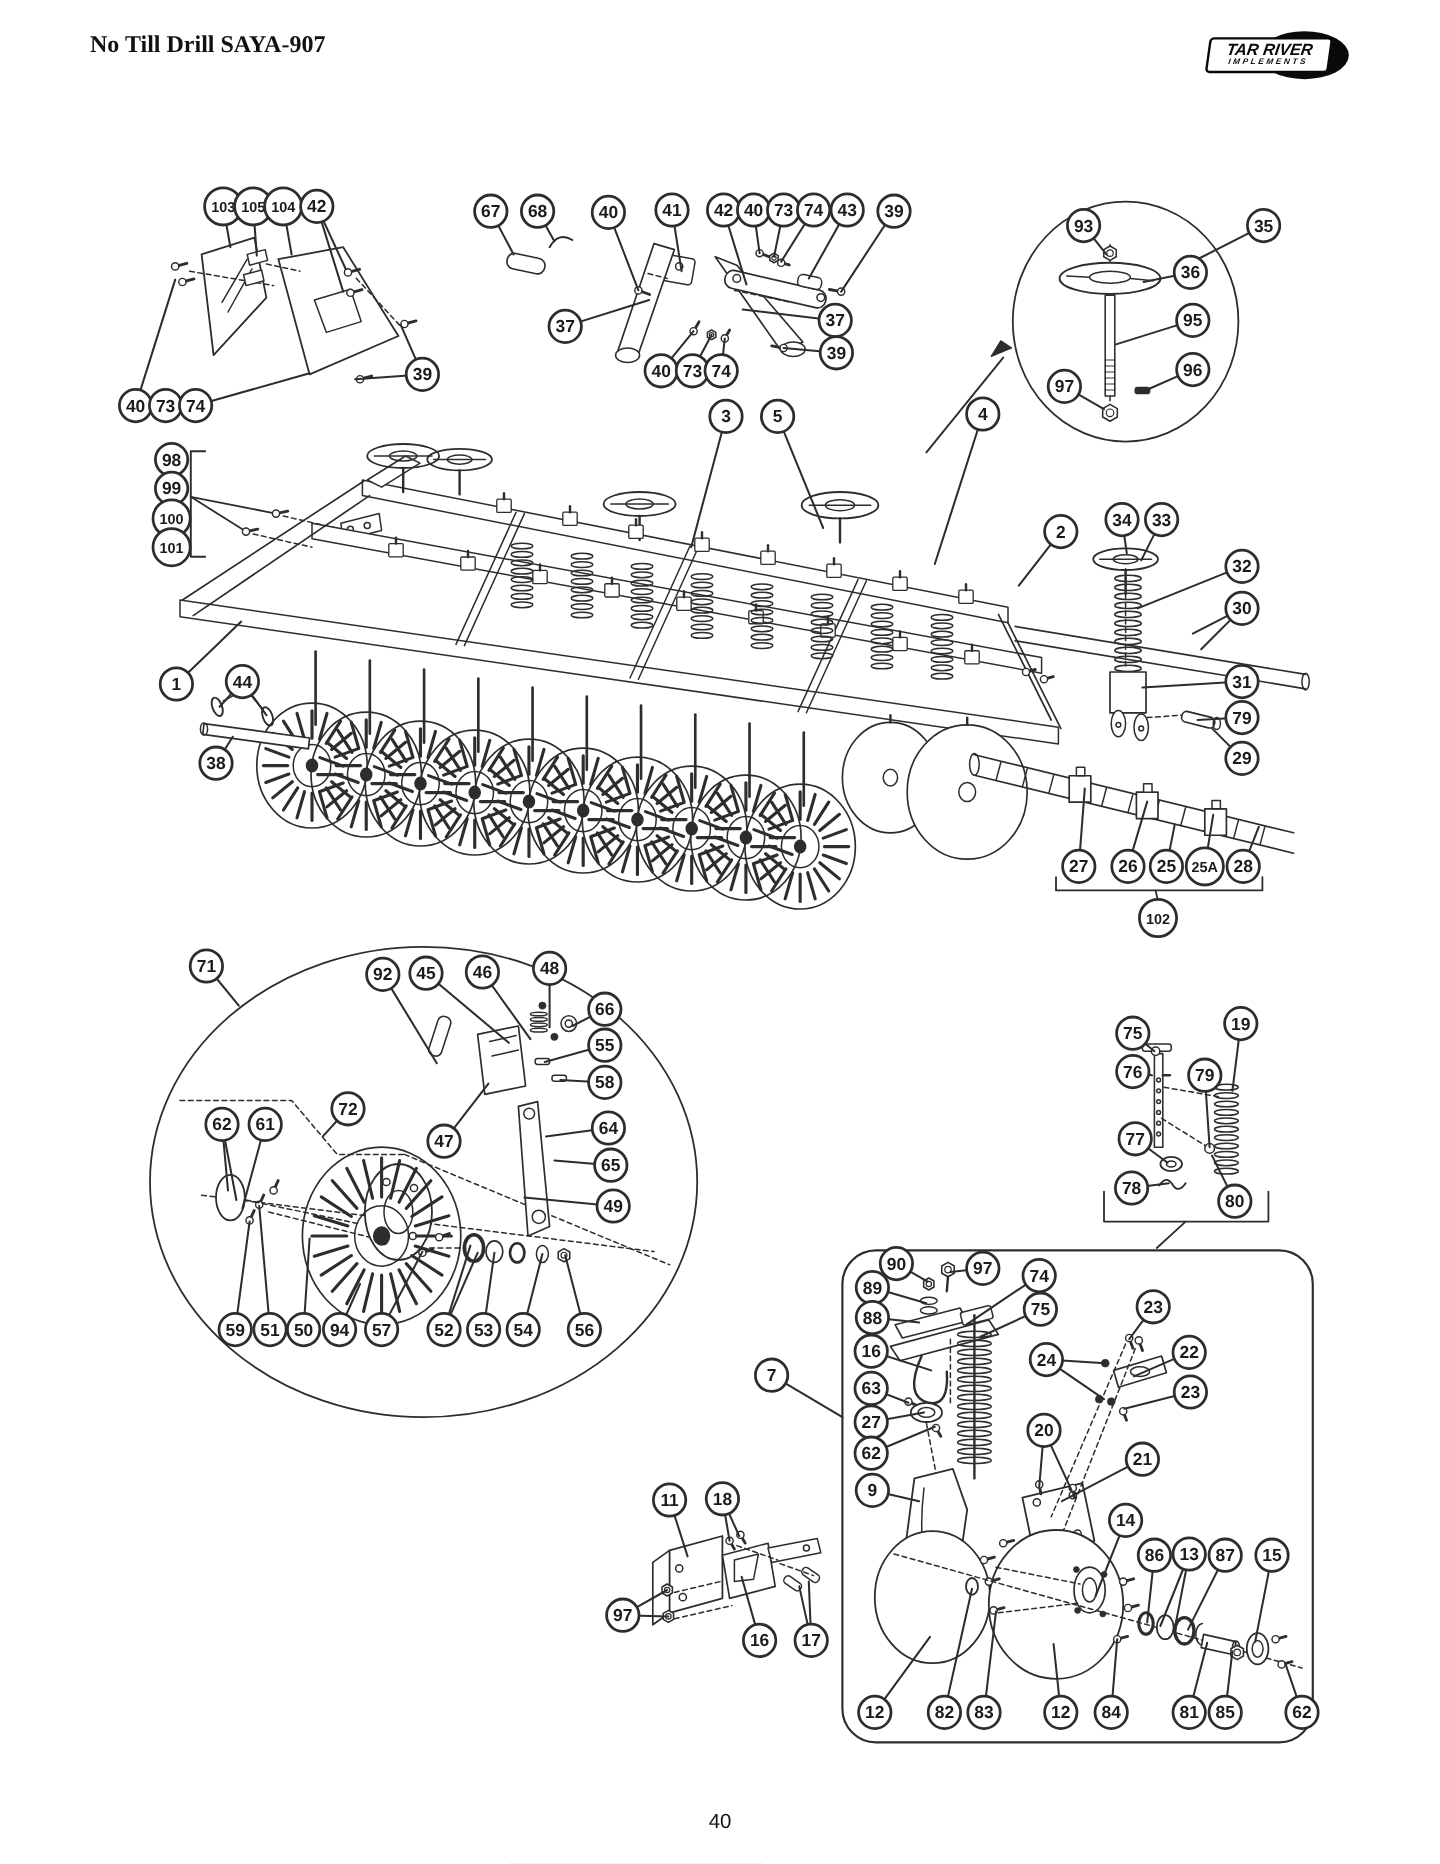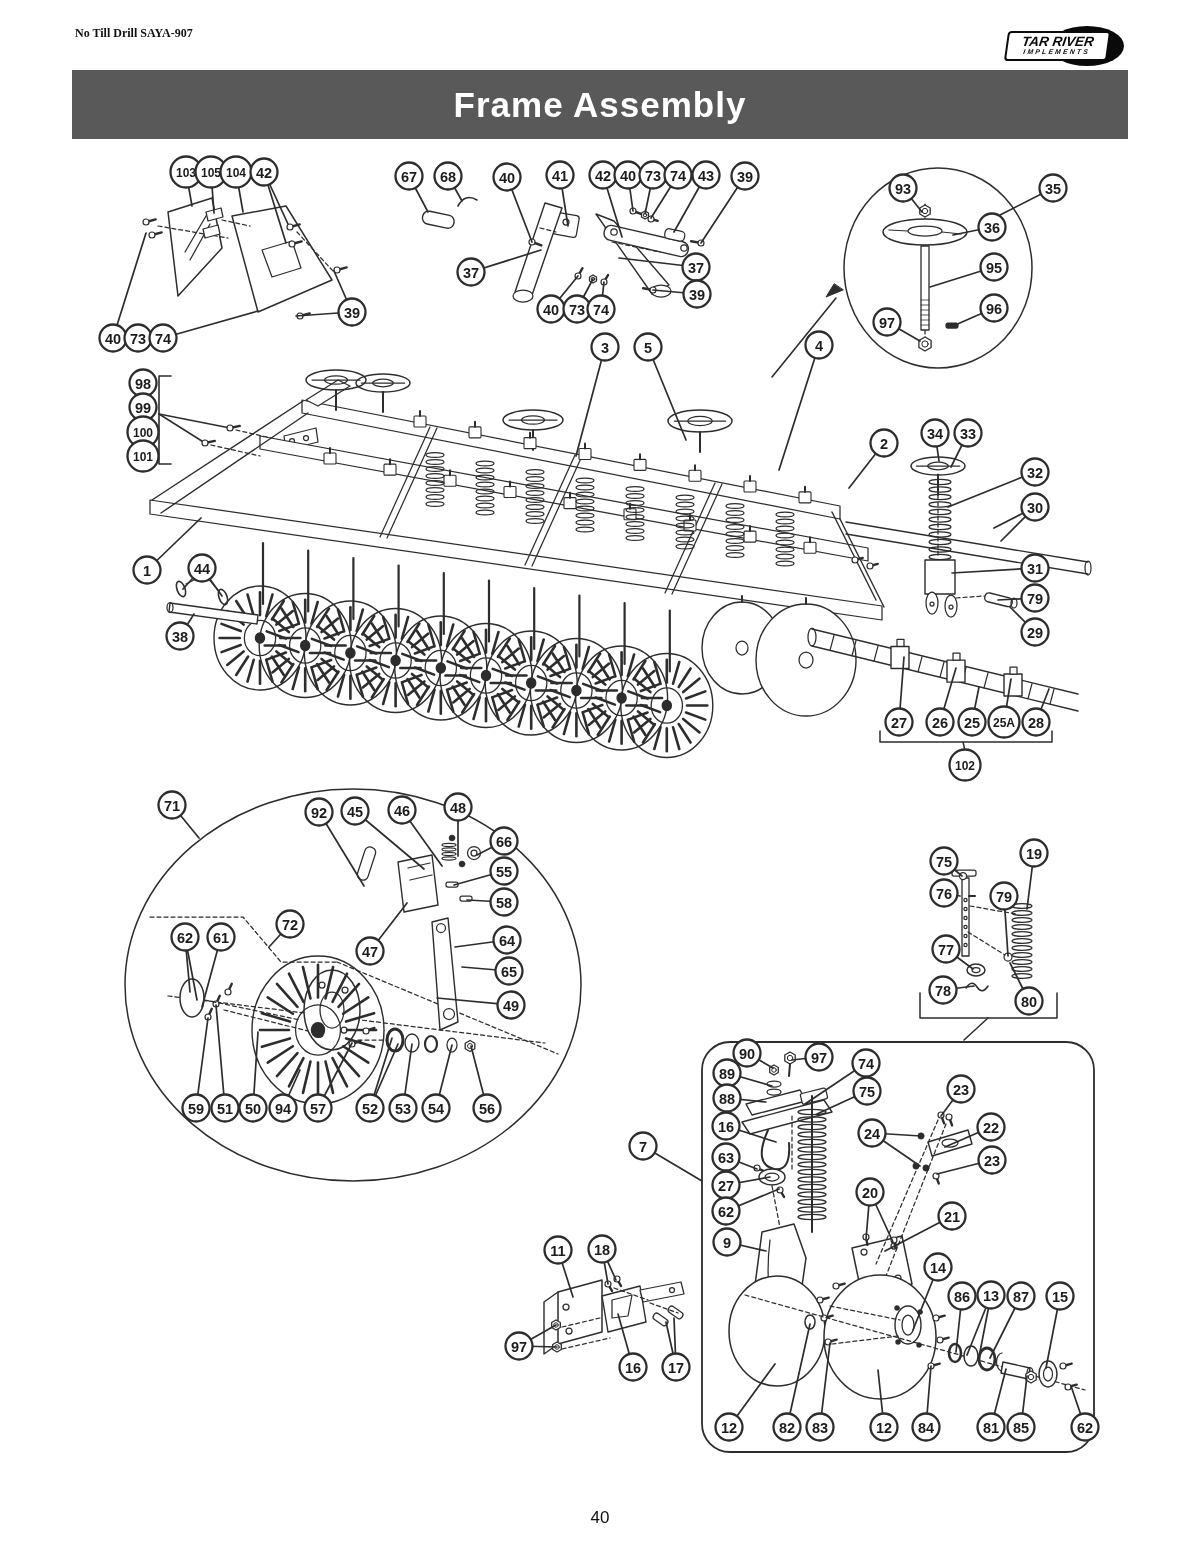--- a/index.html
+++ b/index.html
@@ -1,19 +1,19 @@
 <!DOCTYPE html>
 <html><head>
 <meta charset="utf-8">
 <style>
   html,body{margin:0;padding:0;background:#e8e8e8;}
   .page{position:relative;width:1200px;height:1553px;background:#ffffff;margin:0 auto;
         font-family:"Liberation Sans",sans-serif;overflow:hidden;}
   .hdr-left{position:absolute;left:75px;top:26px;font-family:"Liberation Serif",serif;
-        font-weight:bold;font-size:12px;color:#111;}
+        font-weight:bold;font-size:20px;color:#111;}
   .title-bar{position:absolute;left:72px;top:70px;width:1056px;height:69px;background:#595959;
         display:flex;align-items:center;justify-content:center;}
   .title-bar span{color:#fff;font-weight:bold;font-size:35px;letter-spacing:1px;}
   .logo{position:absolute;left:1006px;top:24px;width:120px;height:44px;}
   .logo .disk{position:absolute;right:2px;top:2px;width:74px;height:40px;background:#0a0a0a;border-radius:50%;}
   .logo .plate{position:absolute;left:0;top:7px;width:99px;height:26px;background:#fff;border:2.5px solid #0a0a0a;
         border-radius:4px;transform:skewX(-8deg);display:flex;flex-direction:column;align-items:center;justify-content:center;}
   .logo .l1{font-style:italic;font-weight:bold;font-size:13.5px;line-height:12px;color:#0a0a0a;white-space:nowrap;}
   .logo .l2{font-style:italic;font-weight:bold;font-size:6.8px;letter-spacing:2.2px;line-height:8px;color:#0a0a0a;white-space:nowrap;}
   .page-num{position:absolute;left:0;right:0;top:1508px;text-align:center;font-size:17px;color:#111;}
@@ -26,23 +26,20 @@
   <div class="hdr-left">No Till Drill SAYA-907</div>
 
   <div class="logo">
     <div class="disk"></div>
     <div class="plate">
       <span class="l1">TAR RIVER</span>
       <span class="l2">IMPLEMENTS</span>
     </div>
   </div>
 
-  <div class="title-bar">
-    <span>Frame Assembly</span>
-  </div>
 
   <svg id="diagram" width="1200" height="1553" viewBox="0 0 1200 1553">
     <g id="art-layer">
         <path d="M168,212 L212,198 L222,248 L178,296 Z" stroke="#2d2d2d" stroke-width="1.5" fill="#fff" stroke-linecap="round" stroke-linejoin="round"></path>
         <line x1="185" y1="252" x2="206" y2="216" stroke="#2d2d2d" stroke-width="1.25" fill="none" stroke-linecap="round" stroke-linejoin="round"></line>
         <line x1="190" y1="260" x2="210" y2="224" stroke="#2d2d2d" stroke-width="1.25" fill="none" stroke-linecap="round" stroke-linejoin="round"></line>
         <path d="M232,216 L286,206 L332,280 L258,312 Z" stroke="#2d2d2d" stroke-width="1.5" fill="#fff" stroke-linecap="round" stroke-linejoin="round"></path>
         <path d="M262,250 L292,241 L301,268 L272,277 Z" stroke="#2d2d2d" stroke-width="1.25" fill="none" stroke-linecap="round" stroke-linejoin="round"></path>
         <line x1="146" y1="222" x2="155.6592582628907" y2="219.4118095489748" stroke="#2d2d2d" stroke-width="2.4" fill="none" stroke-linecap="round" stroke-linejoin="round"></line>
         <circle cx="146" cy="222" r="3" stroke="#2d2d2d" stroke-width="1.2" fill="#fff" stroke-linecap="round" stroke-linejoin="round"></circle>

